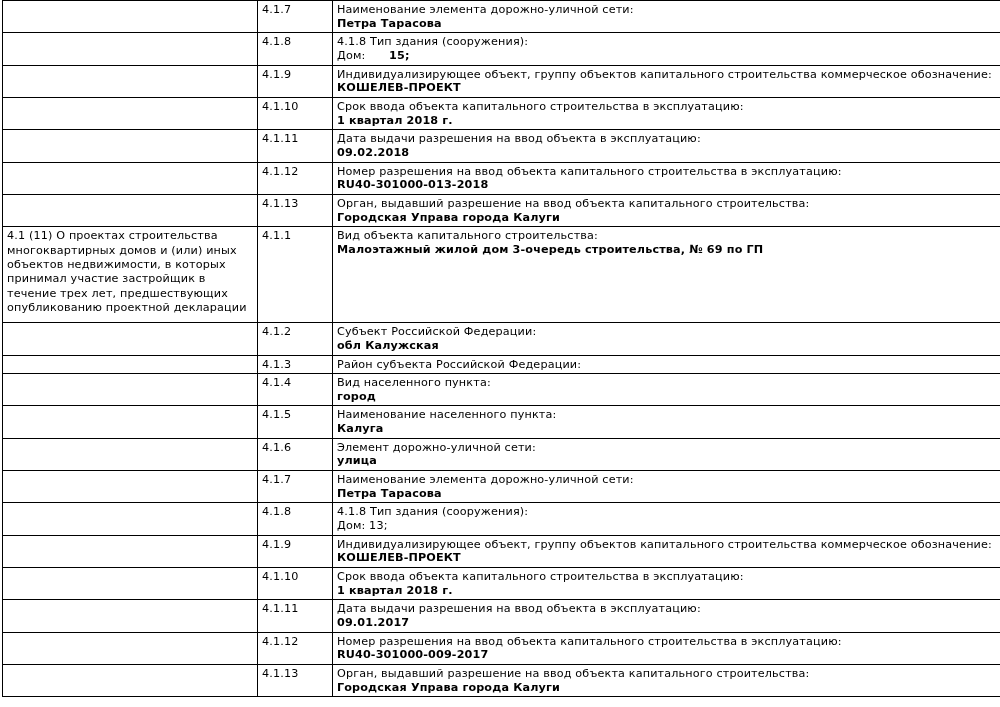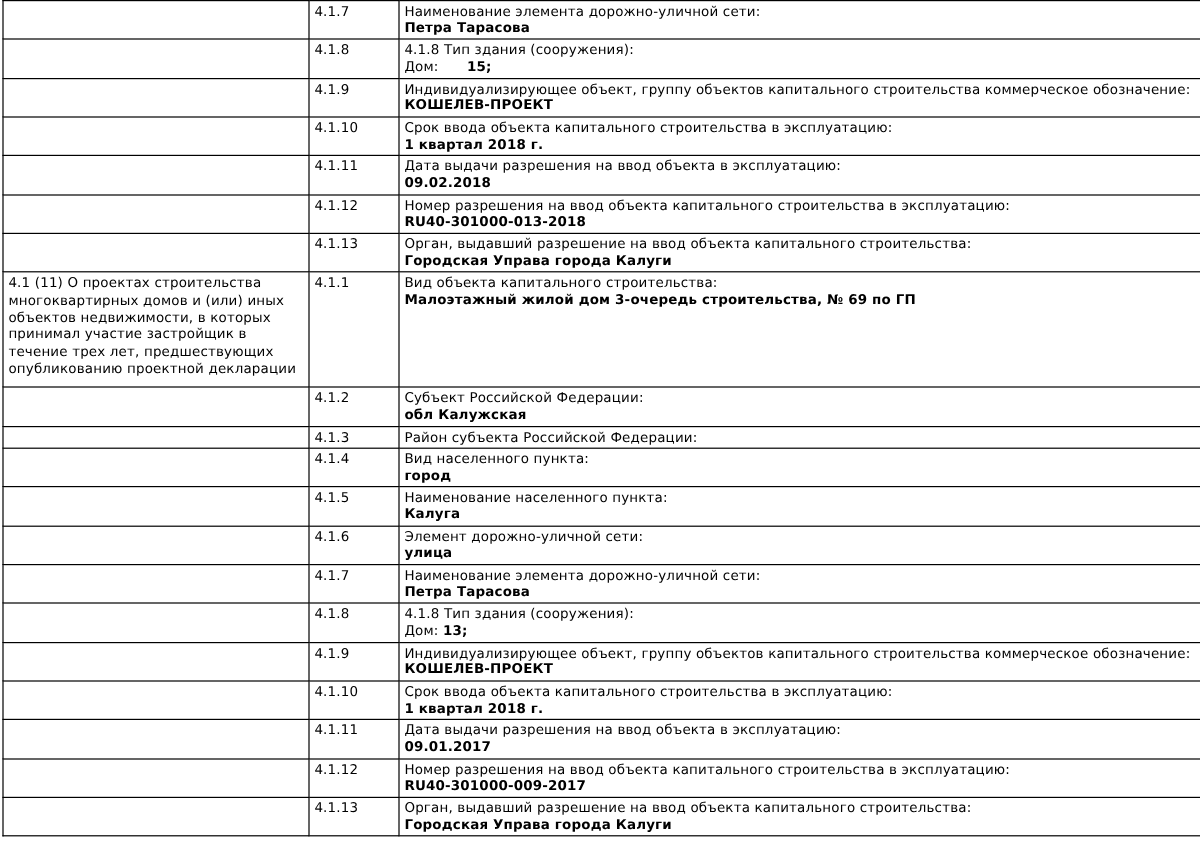--- a/index.html
+++ b/index.html
@@ -263,21 +263,21 @@
 
       <tr>
         <td class="col-left">
             <span class="left-text"></span>
           </td>
         <td class="col-code">
             <span class="code">4.1.8</span>
           </td>
         <td class="col-val">
           <span class="label">4.1.8 Тип здания (сооружения):</span>
-          <span class="value"><span style="font-weight: normal;">Дом: </span><span style="font-weight: bold;">13;</span></span>
+          <span class="value"><span style="font-weight: normal;">Дом: </span><span style="font-weight: normal;">13;</span></span>
         </td>
       </tr>
 
       <tr>
         <td class="col-left">
             <span class="left-text"></span>
           </td>
         <td class="col-code">
             <span class="code">4.1.9</span>
           </td>

